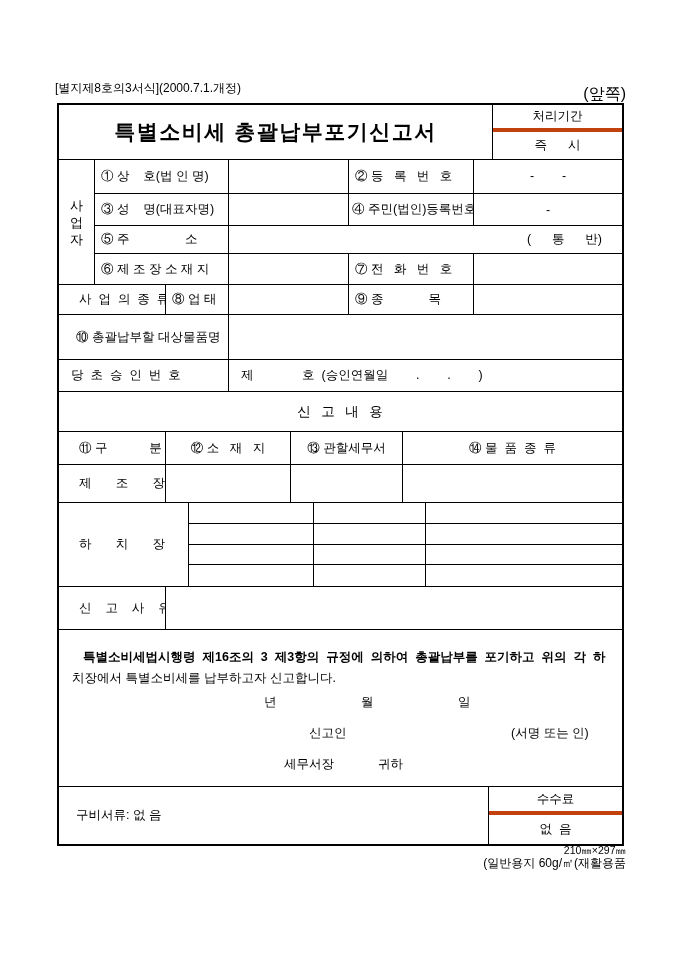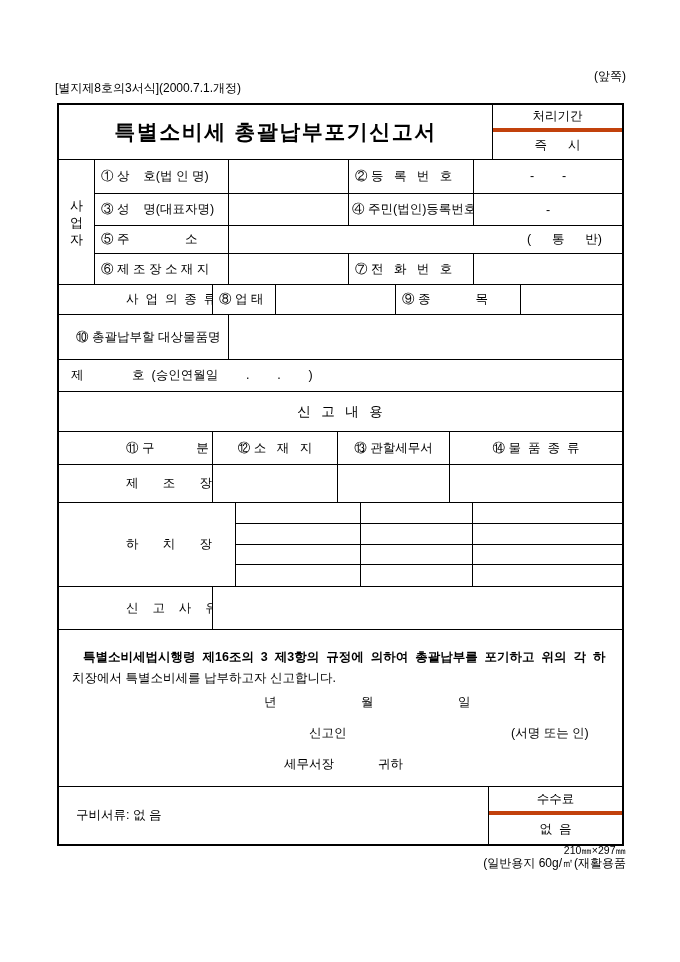--- a/index.html
+++ b/index.html
@@ -5,21 +5,21 @@
   * { box-sizing: border-box; margin: 0; padding: 0; }
   html, body { width: 680px; height: 962px; }
   body {
     position: relative;
     background: #ffffff;
     color: #000000;
     font-family: "Liberation Sans", sans-serif;
     font-size: 12.5px;
   }
   .form-ref { position: absolute; left: 55px; top: 80px; font-size: 12px; white-space: pre; }
-  .page-side { position: absolute; right: 54px; top: 68px; font-size: 12px; white-space: pre; }
+  .page-side { position: absolute; right: 54px; top: 84px; font-size: 16px; white-space: pre; }
 
   .form {
     position: absolute;
     left: 57px; top: 103px;
     width: 567px;
     border: 2px solid #000;
     background: #fff;
   }
   .row { display: flex; border-bottom: 1px solid #000; }
   .row.nb { border-bottom: none; }
@@ -38,21 +38,21 @@
   .center { justify-content: center; }
   .title-cell {
     flex: 1; justify-content: center;
     font-size: 21px; font-weight: bold; letter-spacing: 1.5px;
   }
   .vlabel {
     width: 36px; justify-content: center;
     white-space: pre-line; text-align: center;
     font-size: 13px; line-height: 17px;
   }
-  .pl4 { padding-left: 20px; margin-left: 47px; }
+  .pl4 { padding-left: 20px; }
   .pl6 { padding-left: 6px; }
   .pl12 { padding-left: 12px; }
   .pl17 { padding-left: 17px; }
   .note-right { justify-content: flex-end; padding-right: 20px; }
   .sec-title { font-size: 13.5px; letter-spacing: 1px; }
   .decl { position: relative; display: block; font-size: 12.5px; }
   .decl-p { padding: 17px 14px 0 13px; line-height: 21px; }
   .decl-line1 { word-spacing: 3.5px; text-indent: 11px; white-space: nowrap; font-weight: bold; }
   .decl .abs { position: absolute; white-space: pre; }
   .footer { position: absolute; right: 54px; top: 844px; text-align: right; line-height: 13px; }
@@ -112,20 +112,21 @@
     <div class="cell pl6" style="width:125px">⑨ 종             목</div>
     <div class="cell" style="flex:1"></div>
   </div>
 
   <div class="row" style="height:45px">
     <div class="cell" style="width:170px;padding-left:17px">⑩ 총괄납부할 대상물품명</div>
     <div class="cell" style="flex:1"></div>
   </div>
 
   <div class="row" style="height:32px">
+    <div class="cell pl12" style="width:170px">당  초  승  인  번  호</div>
     <div class="cell pl12" style="flex:1">제              호  (승인연월일        .        .        )</div>
   </div>
 
   <div class="row" style="height:40px">
     <div class="cell center sec-title" style="flex:1">신  고  내  용</div>
   </div>
 
   <div class="row" style="height:33px">
     <div class="cell pl4" style="width:107px">⑪ 구            분</div>
     <div class="cell center" style="width:125px">⑫ 소   재   지</div>

